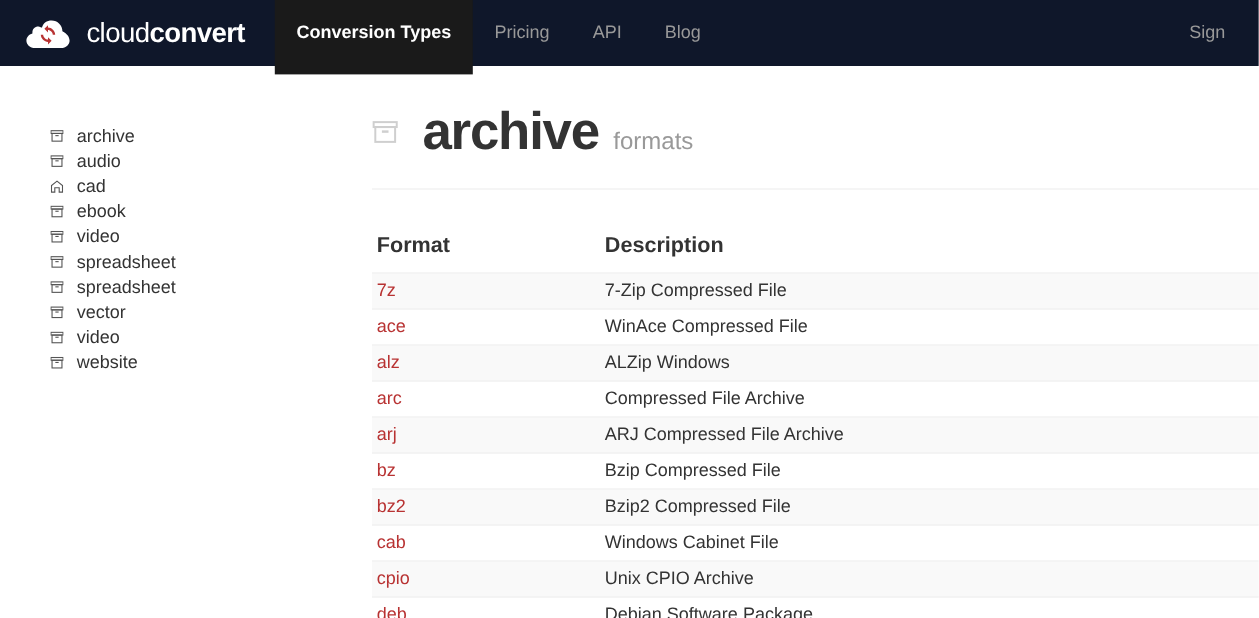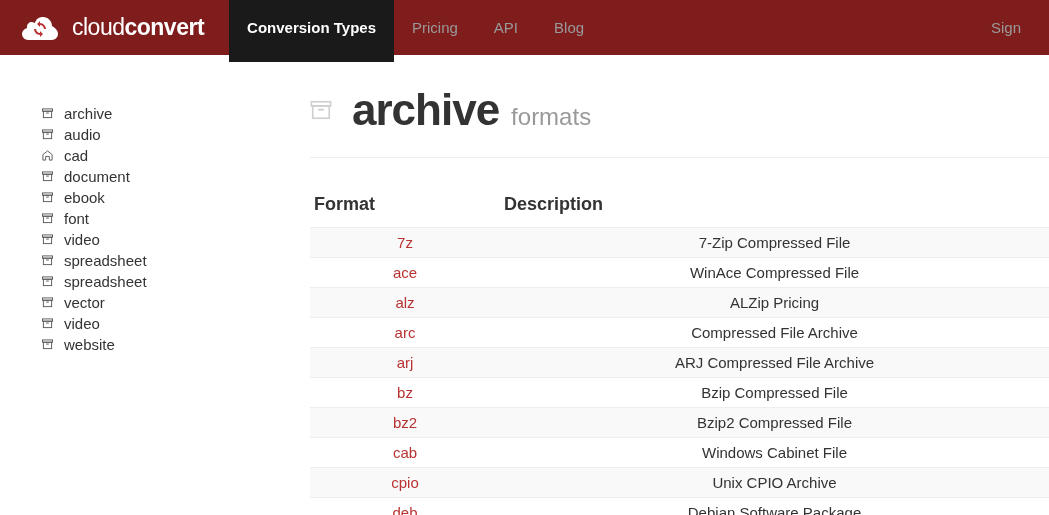--- a/index.html
+++ b/index.html
@@ -1,43 +1,43 @@
 <!DOCTYPE html>
 <html><head>
   <meta charset="utf-8">
   <style>
     * { margin: 0; padding: 0; box-sizing: border-box; }
     body { font-family: "Segoe UI", Arial, sans-serif; background: #fff; color: #333; width: 1049px; height: 515px; overflow: hidden; }
     
-    .navbar { background: #7f1d1d; height: 55px; display: flex; align-items: center; padding: 0 10px; }
+    .navbar { background: #0f172a; height: 55px; display: flex; align-items: center; padding: 0 10px; }
     .logo-area { display: flex; align-items: center; padding: 0 10px; cursor: pointer; }
     .logo-icon { width: 40px; height: 30px; margin-right: 12px; }
     .logo-text { color: #fff; font-size: 23px; font-weight: 300; letter-spacing: -0.5px; }
     .logo-text strong { font-weight: 700; }
     .nav-items { display: flex; align-items: stretch; height: 68px; margin-left: 15px; }
     .nav-item { color: #999; padding: 0 18px; display: flex; align-items: center; font-size: 15px; cursor: pointer; }
     .nav-item.active { color: #fff; font-weight: 600; background: #1a1a1a; }
     .nav-spacer { flex: 1; }
     
     .container { display: flex; padding: 30px 0 0 40px; }
     
     .sidebar { width: 240px; padding-top: 18px; }
     .sidebar-item { display: flex; align-items: center; padding: 2px 0; cursor: pointer; font-size: 15px; color: #333; }
     .sidebar-icon { width: 14px; height: 14px; margin-right: 10px; display: inline-flex; align-items: center; justify-content: center; }
     .sidebar-icon svg { width: 11px; height: 11px; }
     
     .main { flex: 1; padding-left: 30px; }
     .page-head { display: flex; align-items: baseline; border-bottom: 1px solid #eee; padding-bottom: 22px; margin-bottom: 28px; }
     .page-icon { width: 22px; height: 22px; margin-right: 20px; align-self: center; opacity: 0.35; }
     .page-title { font-size: 44px; font-weight: 700; color: #333; letter-spacing: -1px; }
-    .page-subtitle { font-size: 24px; color: #999; font-weight: 300; margin-left: 12px; }
+    .page-subtitle { font-size: 20px; color: #999; font-weight: 300; margin-left: 12px; }
     
     table { width: 100%; border-collapse: collapse; }
     th { text-align: left; padding: 8px 10px 12px 4px; font-size: 18px; font-weight: 700; color: #333; }
-    td { padding: 6px 4px; font-size: 15px; border-top: 1px solid #eee; text-align: center; }
+    td { padding: 6px 4px; font-size: 15px; border-top: 1px solid #eee; }
     tbody tr:nth-child(odd) { background: #f9f9f9; }
     td.fmt { color: #b83232; width: 190px; cursor: pointer; }
     th.col-fmt { width: 190px; }
   </style>
 </head>
 <body>
 
 <div class="navbar">
   <div class="logo-area">
     <span class="logo-icon">
@@ -91,41 +91,21 @@
         <span>cad</span>
       </div>
       <div class="sidebar-item">
         <span class="sidebar-icon">
           <svg viewBox="0 0 12 12">
             <rect x="0.5" y="1" width="11" height="2.5" fill="none" stroke="#555" stroke-width="1"></rect>
             <rect x="1.5" y="3.5" width="9" height="7" fill="none" stroke="#555" stroke-width="1"></rect>
             <rect x="4.5" y="5" width="3" height="1" fill="#555"></rect>
           </svg>
         </span>
-        <span>document</span>
-      </div>
-      <div class="sidebar-item">
-        <span class="sidebar-icon">
-          <svg viewBox="0 0 12 12">
-            <rect x="0.5" y="1" width="11" height="2.5" fill="none" stroke="#555" stroke-width="1"></rect>
-            <rect x="1.5" y="3.5" width="9" height="7" fill="none" stroke="#555" stroke-width="1"></rect>
-            <rect x="4.5" y="5" width="3" height="1" fill="#555"></rect>
-          </svg>
-        </span>
         <span>ebook</span>
-      </div>
-      <div class="sidebar-item">
-        <span class="sidebar-icon">
-          <svg viewBox="0 0 12 12">
-            <rect x="0.5" y="1" width="11" height="2.5" fill="none" stroke="#555" stroke-width="1"></rect>
-            <rect x="1.5" y="3.5" width="9" height="7" fill="none" stroke="#555" stroke-width="1"></rect>
-            <rect x="4.5" y="5" width="3" height="1" fill="#555"></rect>
-          </svg>
-        </span>
-        <span>font</span>
       </div>
       <div class="sidebar-item">
         <span class="sidebar-icon">
           <svg viewBox="0 0 12 12">
             <rect x="0.5" y="1" width="11" height="2.5" fill="none" stroke="#555" stroke-width="1"></rect>
             <rect x="1.5" y="3.5" width="9" height="7" fill="none" stroke="#555" stroke-width="1"></rect>
             <rect x="4.5" y="5" width="3" height="1" fill="#555"></rect>
           </svg>
         </span>
         <span>video</span>
@@ -206,21 +186,21 @@
           <tr>
             <td class="fmt">7z</td>
             <td>7-Zip Compressed File</td>
           </tr>
           <tr>
             <td class="fmt">ace</td>
             <td>WinAce Compressed File</td>
           </tr>
           <tr>
             <td class="fmt">alz</td>
-            <td>ALZip Pricing</td>
+            <td>ALZip Windows</td>
           </tr>
           <tr>
             <td class="fmt">arc</td>
             <td>Compressed File Archive</td>
           </tr>
           <tr>
             <td class="fmt">arj</td>
             <td>ARJ Compressed File Archive</td>
           </tr>
           <tr>

